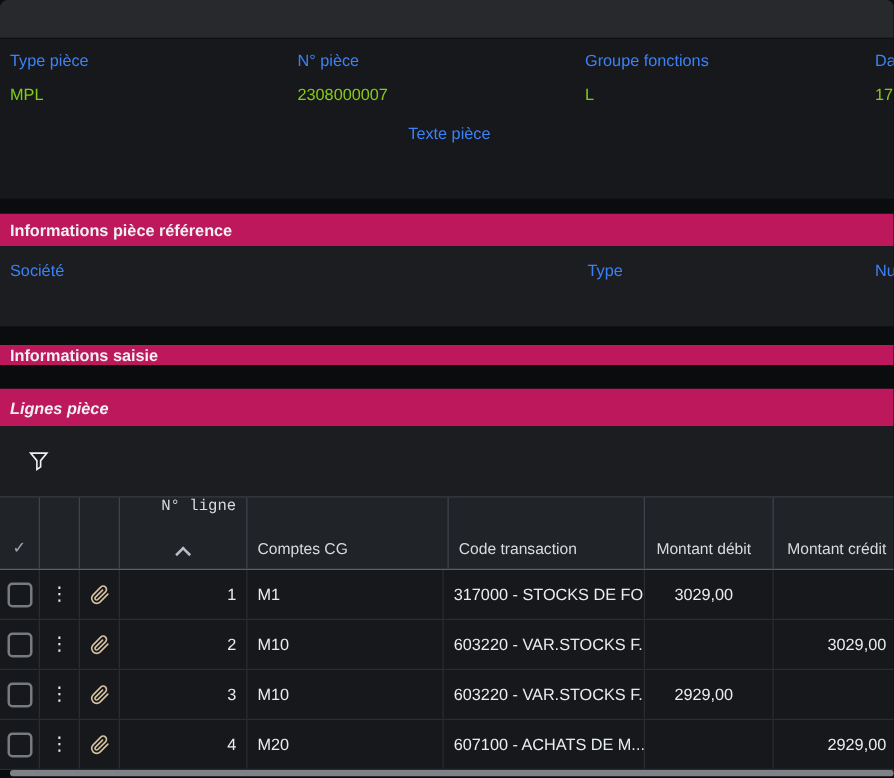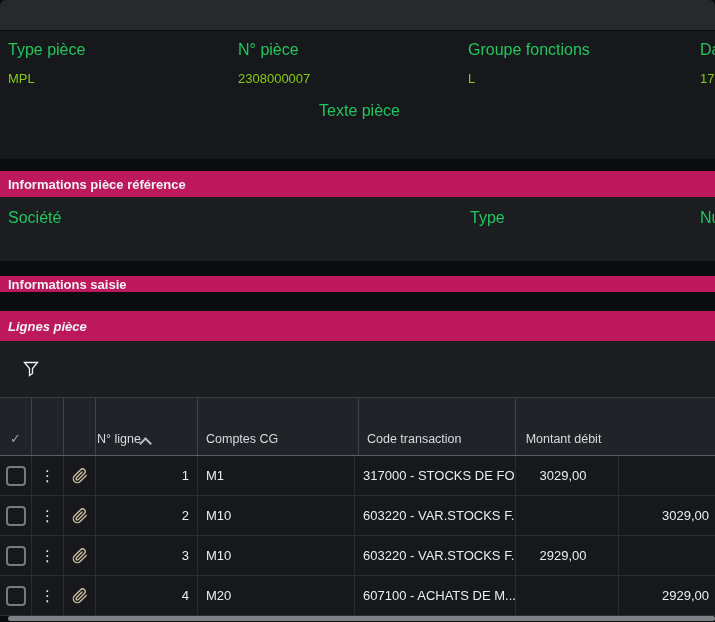--- a/index.html
+++ b/index.html
@@ -6,21 +6,21 @@
   body{
     width:715px;height:622px;overflow:hidden;position:relative;
     background:#0b0c0e;
     font-family:"Liberation Sans","DejaVu Sans",sans-serif;
     -webkit-font-smoothing:antialiased;
   }
   
   .topbar{height:30px;background:#27292d;border-radius:6px 6px 0 0;border-bottom:1px solid #0a0b0c;}
   .panel1{height:128px;background:#17181b;overflow:hidden;}
   .fgrid{display:grid;grid-template-columns:230px 230px 232px 120px;padding:10px 0 0 8px;}
-  .field .lbl{font-size:16px;color:#22c55e;white-space:nowrap;}
+  .field .lbl{font-size:13px;color:#3b82f6;white-space:nowrap;}
   .field .val{font-size:13px;color:#84cc16;margin-top:12px;white-space:nowrap;}
   .link{color:#38a0f2;cursor:pointer;}
   .texte{padding-left:4px;margin-top:16px;text-align:center;}
   
   .sec-head{background:#be185d;display:flex;align-items:center;padding-left:8px;
     font-size:13px;font-weight:bold;color:#eef1f3;box-sizing:border-box;}
   .h-ref{margin-top:12px;height:26px;}
   .body-ref{height:64px;background:#1b1d21;overflow:hidden;}
   .rgrid{display:grid;grid-template-columns:462px 230px 1fr;padding:12px 0 0 8px;}
   .h-saisie{margin-top:15px;height:16px;}
@@ -39,21 +39,21 @@
     font-size:13px;color:#eaedef;white-space:nowrap;overflow:hidden;}
   .td:last-child{border-right:none;}
   .c-sel{width:32px;justify-content:center;}
   .c-menu{width:32px;justify-content:center;}
   .c-clip{width:32px;justify-content:center;}
   .c-line{width:102px;justify-content:flex-end;padding-right:8px;}
   .c-code{width:157px;padding-left:8px;}
   .c-acct{width:161px;padding-left:8px;}
   .c-deb{width:103px;justify-content:center;padding-right:8px;}
   .c-cred{width:96px;justify-content:flex-end;padding-right:6px;}
-  .th.c-line{align-items:flex-end;justify-content:center;}
+  .th.c-line{flex-direction:column;align-items:flex-end;justify-content:space-between;font-family:Liberation Mono, monospace;}
   .chev{width:7px;height:7px;border-left:2px solid #b9bec4;border-top:2px solid #b9bec4;
     transform:rotate(45deg);margin:3px 38px -2px 0;}
   .selglyph{font-size:13px;color:#9ca2a8;}
   .cb{width:16px;height:16px;border:2px solid #767b82;border-radius:4px;cursor:pointer;}
   .dots{font-size:15px;color:#e4e7ea;cursor:pointer;line-height:1;}
   
   .hscroll{height:5px;position:relative;background:transparent;}
   .hthumb{position:absolute;left:8px;top:0;width:707px;height:5px;border-radius:3px;background:#7e8288;cursor:pointer;}
 </style>
 </head>
@@ -130,20 +130,23 @@
   </div>
   <div class="th c-acct">
     <span>Comptes CG</span>
   </div>
   <div class="th c-code">
     <span>Code transaction</span>
   </div>
   <div class="th c-deb">
     <span>Montant débit</span>
   </div>
+  <div class="th c-cred">
+    <span>Montant crédit</span>
+  </div>
 </div>
 
 <div id="rows">
 
     <div class="trow">
       <div class="td c-sel">
         <span class="cb"></span>
       </div>
       <div class="td c-menu">
         <span class="dots">⋮</span>

